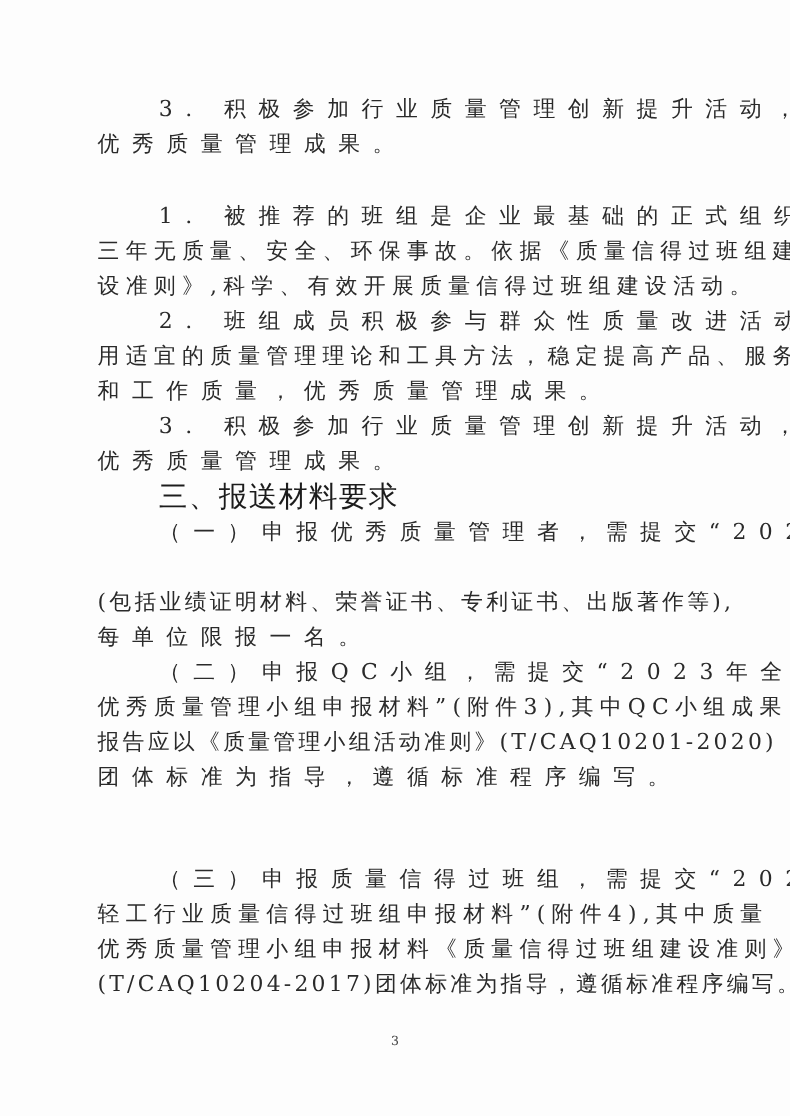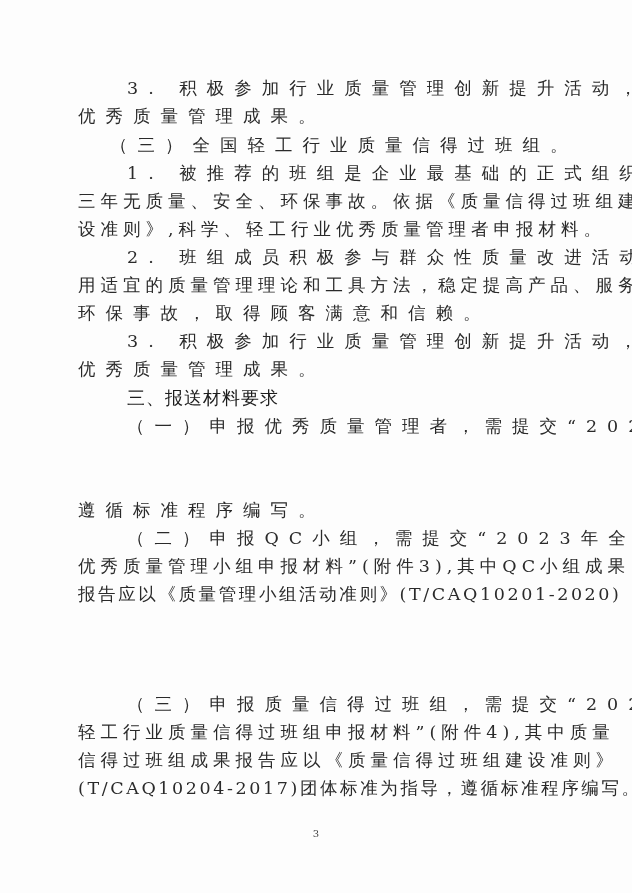--- a/index.html
+++ b/index.html
@@ -7,48 +7,49 @@
     width: 632px; height: 893px; background: #fdfdfd; position: relative; overflow: hidden;
     font-family: "DejaVu Serif", "Liberation Serif", serif; color: #2a2a2a;
   }
   .page { position: absolute; left: 0; top: 0; width: 632px; height: 893px; }
   .line {
     position: absolute; left: 78px; width: 445px; height: 28px; line-height: 28px;
     font-size: 17.5px; letter-spacing: 10px; white-space: nowrap; overflow: visible;
   }
   .indent { left: 127px; width: 411px; }
   .indent1 { left: 110px; }
-  .heading { font-family: "DejaVu Sans", "Liberation Sans", sans-serif; letter-spacing: 1px; font-size: 18px; color: #1c1c1c; }
+  .heading { font-family: "DejaVu Sans", "Liberation Sans", sans-serif; letter-spacing: 1px; font-size: 23px; color: #1c1c1c; }
   .narrow { letter-spacing: 5px; }
   .tight { letter-spacing: 2.6px; }
   .pageno {
     position: absolute; left: 0; width: 632px; top: 828px; text-align: center;
     font-size: 10px; color: #444; letter-spacing: 0;
   }
 </style>
 </head>
 <body>
 
 <div class="page">
   <div class="line indent" style="top:74px">3. 积极参加行业质量管理创新提升活动，交流分享</div>
   <div class="line" style="top:102px">优秀质量管理成果。</div>
-  <div class="line indent1" style="top:131px">（三）全国轻工行业质量信得过班组。</div>
   <div class="line indent" style="top:159px">1. 被推荐的班组是企业最基础的正式组织单元，近</div>
   <div class="line narrow" style="top:187px">三年无质量、安全、环保事故。依据《质量信得过班组建</div>
-  <div class="line narrow" style="top:215px">设准则》,科学、轻工行业优秀质量管理者申报材料。</div>
+  <div class="line narrow" style="top:215px">设准则》,科学、有效开展质量信得过班组建设活动。</div>
   <div class="line indent" style="top:243px">2. 班组成员积极参与群众性质量改进活动，有效运</div>
   <div class="line narrow" style="top:271px">用适宜的质量管理理论和工具方法，稳定提高产品、服务</div>
-  <div class="line" style="top:299px">环保事故，取得顾客满意和信赖。</div>
+  <div class="line" style="top:299px">和工作质量，优秀质量管理成果。</div>
   <div class="line indent" style="top:327px">3. 积极参加行业质量管理创新提升活动，交流分享</div>
   <div class="line" style="top:355px">优秀质量管理成果。</div>
   <div class="line indent heading" style="top:384px">三、报送材料要求</div>
   <div class="line indent" style="top:412px">（一）申报优秀质量管理者，需提交“2023年全国</div>
-  <div class="line" style="top:496px">遵循标准程序编写。</div>
+  <div class="line tight" style="top:468px">(包括业绩证明材料、荣誉证书、专利证书、出版著作等),</div>
+  <div class="line" style="top:496px">每单位限报一名。</div>
   <div class="line indent" style="top:524px">（二）申报QC小组，需提交“2023年全国轻工行业</div>
   <div class="line narrow" style="top:552px">优秀质量管理小组申报材料”(附件3),其中QC小组成果</div>
   <div class="line tight" style="top:580px">报告应以《质量管理小组活动准则》(T/CAQ10201-2020)</div>
+  <div class="line" style="top:608px">团体标准为指导，遵循标准程序编写。</div>
   <div class="line indent" style="top:690px">（三）申报质量信得过班组，需提交“2023年全国</div>
   <div class="line narrow" style="top:718px">轻工行业质量信得过班组申报材料”(附件4),其中质量</div>
-  <div class="line narrow" style="top:746px">信得过班组成果报告应以《质量信得过班组建设准则》</div>
+  <div class="line narrow" style="top:746px">优秀质量管理小组申报材料《质量信得过班组建设准则》</div>
   <div class="line tight" style="top:774px">(T/CAQ10204-2017)团体标准为指导，遵循标准程序编写。</div>
 
   <div class="pageno">3</div>
 </div>
 
 </body></html>

